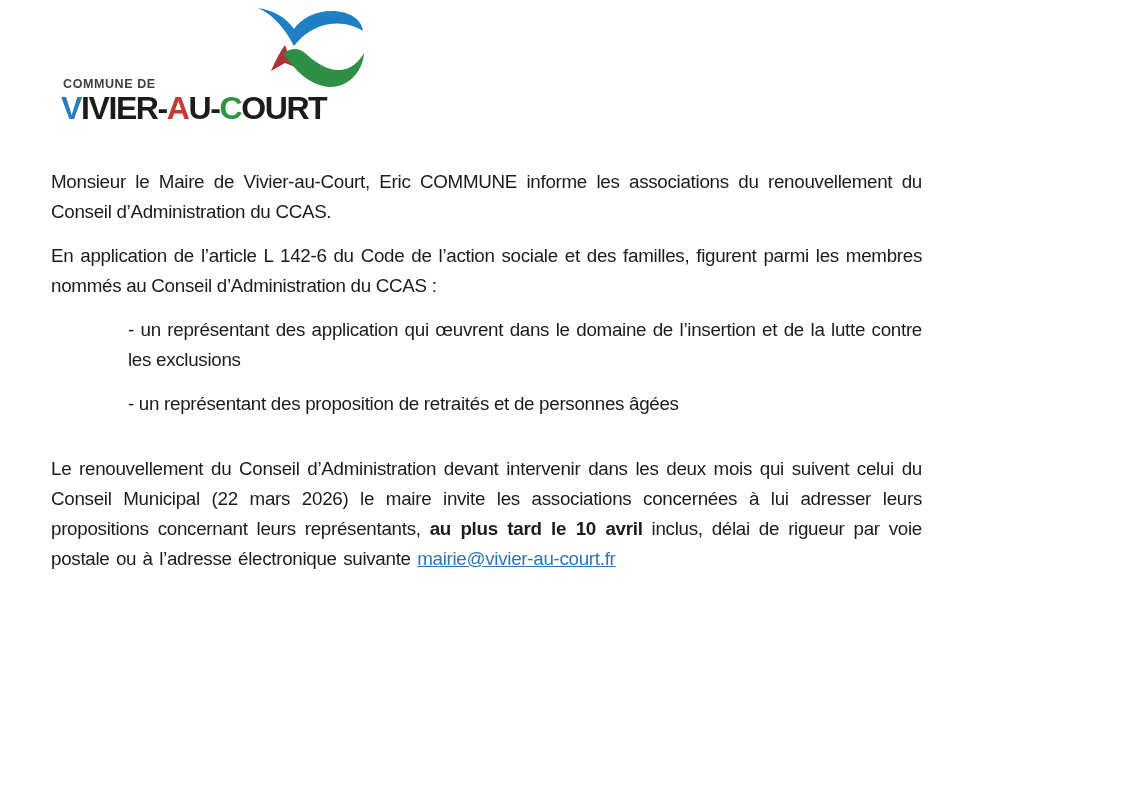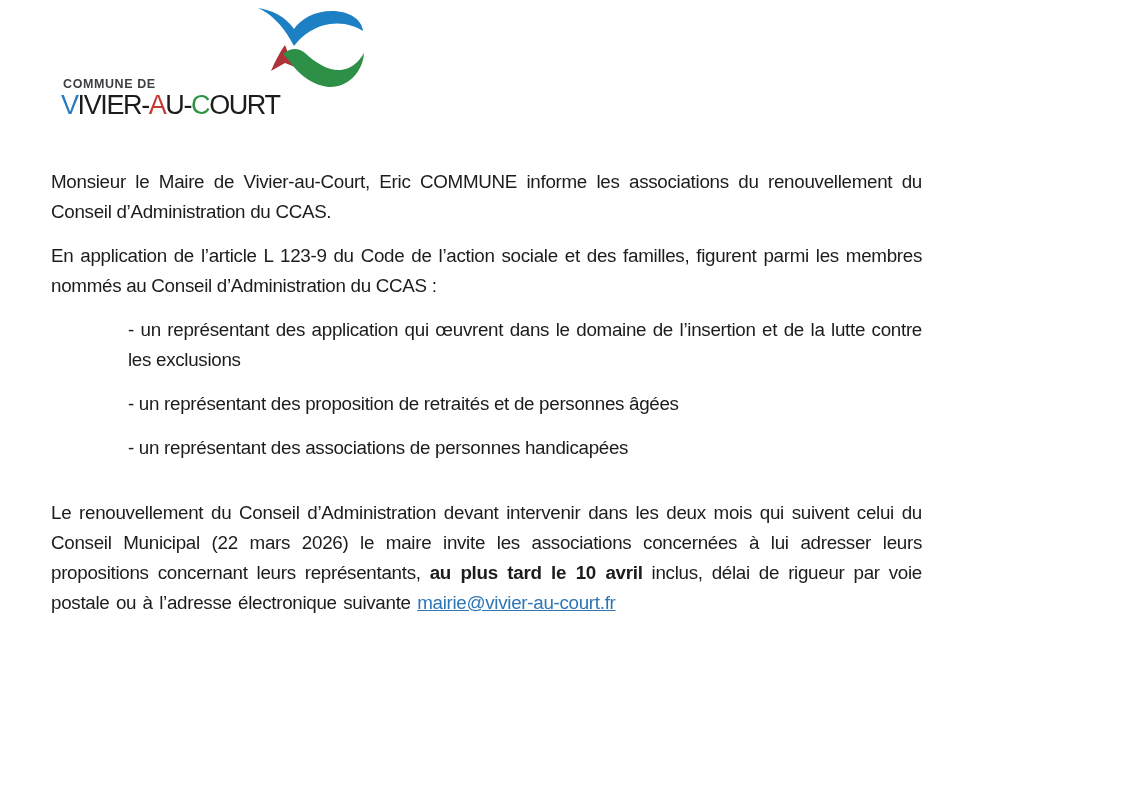--- a/index.html
+++ b/index.html
@@ -17,21 +17,21 @@
     position:relative;
   }
   
   .logo-wrap { position:relative; height:150px; }
   .logo-text { position:absolute; left:10px; top:78px; line-height:1; }
   .commune-de {
     font-size:12.5px; font-weight:700; letter-spacing:0.6px;
     color:#3d3f42; margin-left:2px; margin-bottom:1px;
   }
   .commune-name {
-    font-size:27px; font-weight:400; letter-spacing:-1.4px;
+    font-size:32px; font-weight:700; letter-spacing:-1.4px;
     color:#1c1c1c; white-space:nowrap;text-align:right;
   }
   .emblem { position:absolute; left:197px; top:1px; width:120px; height:92px; }
   
   .content { position:relative; }
   .para {
     font-size:18.8px; letter-spacing:-0.3px;
     line-height:30px; text-align:justify;
     margin-top:0; margin-bottom:14px;
   }
@@ -72,25 +72,24 @@
                C 115,70 101,86 82,86
                C 64,85 50,72 42,61
                C 39,57 37,55 35,53 Z" fill="#2d9046"></path>
     </svg>
   </header>
 
   <main class="content">
 
     <p class="para first">Monsieur le Maire de Vivier-au-Court, Eric COMMUNE informe les associations du renouvellement du Conseil d’Administration du CCAS.</p>
 
-    <p class="para">En application de l’article L 123-9 du Code de l’action sociale et des familles, figurent parmi les membres nommés au Conseil d’Administration du CCAS :</p>
+    <p class="para">En application de l’article L 142-6 du Code de l’action sociale et des familles, figurent parmi les membres nommés au Conseil d’Administration du CCAS :</p>
 
     <p class="para bullet">- un représentant des application qui œuvrent dans le domaine de l’insertion et de la lutte contre les exclusions</p>
 
 
     <p class="para bullet">- un représentant des proposition de retraités et de personnes âgées</p>
 
-    <p class="para bullet">- un représentant des associations de personnes handicapées</p>
 
     <p class="para closing"><span>Le renouvellement du Conseil d’Administration devant intervenir dans les deux mois qui suivent celui du Conseil Municipal (22 mars 2026) le maire invite les associations concernées à lui adresser leurs propositions concernant leurs représentants, </span><b>au plus tard le 10 avril</b><span> inclus, délai de rigueur par voie postale ou à l’adresse électronique suivante </span><a class="email" href="#" style="color: rgb(46, 117, 182);">mairie@vivier-au-court.fr</a></p>
 
   </main>
 </div>
 
 </body></html>

